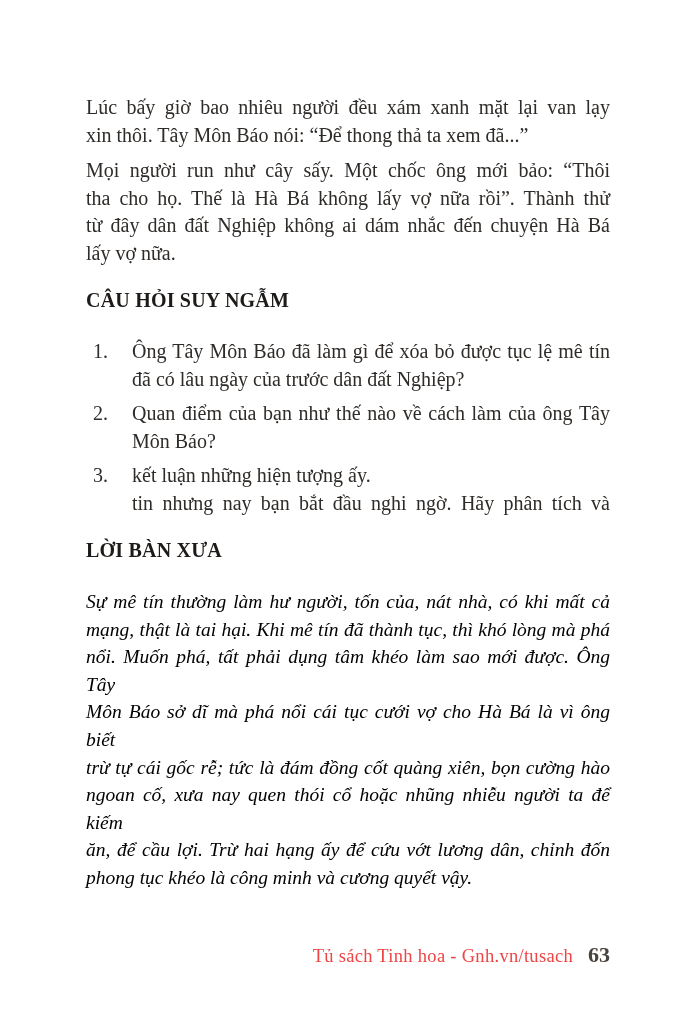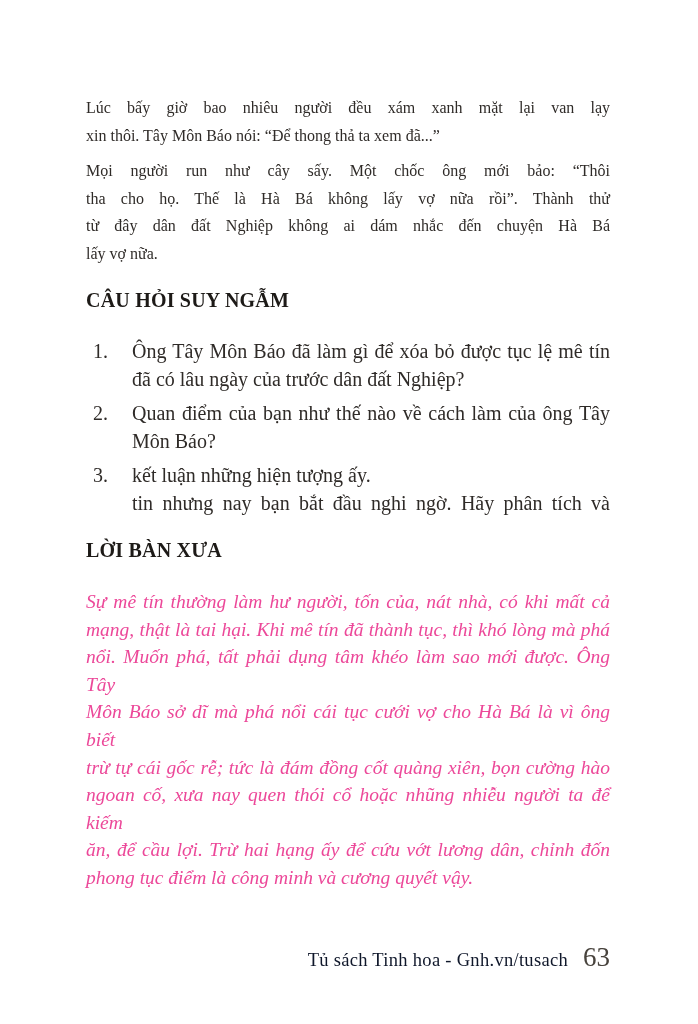--- a/index.html
+++ b/index.html
@@ -12,21 +12,21 @@
     color: #2f2b28;
     overflow: hidden;
   }
   .content {
     position: absolute;
     left: 86px;
     top: 94px;
     width: 524px;
   }
   .body-par {
-    font-size: 16px;
+    font-size: 20px;
     line-height: 27.5px;
   }
   .par-2 { margin-top: 8px; font-family: Liberation Serif, serif; }
   .tline { text-align: justify; text-align-last: justify; }
   .tline-last { text-align-last: left; }
   .section-heading {
     font-size: 20px;
     font-weight: bold;
     color: #1d1a17;
     line-height: 27px;
@@ -42,39 +42,39 @@
     width: 39px;
     padding-left: 7px;
     box-sizing: border-box;
     flex: 0 0 39px;
   }
   .q-text { flex: 1 1 auto; min-width: 0; margin-left: 7px; }
   .commentary {
     font-size: 19.5px;
     line-height: 27.6px;
     font-style: italic;
-    color: #ec4899;
+    color: #000000;
   }
   .footer {
     position: absolute;
     top: 942px;
     right: 88px;
     display: flex;
     align-items: baseline;
     gap: 15px;
     white-space: nowrap;
   }
   .footer-imprint {
     font-size: 18.5px;
-    color: #0f172a;
+    color: #ef4444;
     letter-spacing: 0.3px;
   }
   .page-number {
-    font-size: 27px;
-    font-weight: 400;
+    font-size: 22px;
+    font-weight: 700;
     color: #48433d;
   }
 </style>
 </head>
 <body>
 
 <div class="page">
   <div class="content">
 
     <div class="body-par par-1">
@@ -122,21 +122,21 @@
     <div class="section-heading heading-commentary">LỜI BÀN XƯA</div>
 
     <div class="commentary">
         <div class="tline">Sự mê tín thường làm hư người, tốn của, nát nhà, có khi mất cả</div>
         <div class="tline">mạng, thật là tai hại. Khi mê tín đã thành tục, thì khó lòng mà phá</div>
         <div class="tline">nổi. Muốn phá, tất phải dụng tâm khéo làm sao mới được. Ông Tây</div>
         <div class="tline">Môn Báo sở dĩ mà phá nổi cái tục cưới vợ cho Hà Bá là vì ông biết</div>
         <div class="tline">trừ tự cái gốc rễ; tức là đám đồng cốt quàng xiên, bọn cường hào</div>
         <div class="tline">ngoan cố, xưa nay quen thói cổ hoặc nhũng nhiễu người ta để kiếm</div>
         <div class="tline">ăn, để cầu lợi. Trừ hai hạng ấy để cứu vớt lương dân, chỉnh đốn</div>
-        <div class="tline tline-last">phong tục điểm là công minh và cương quyết vậy.</div>
+        <div class="tline tline-last">phong tục khéo là công minh và cương quyết vậy.</div>
       </div>
 
   </div>
 
   <div class="footer">
     <span class="footer-imprint">Tủ sách Tinh hoa - Gnh.vn/tusach</span>
     <span class="page-number">63</span>
   </div>
 </div>
 

